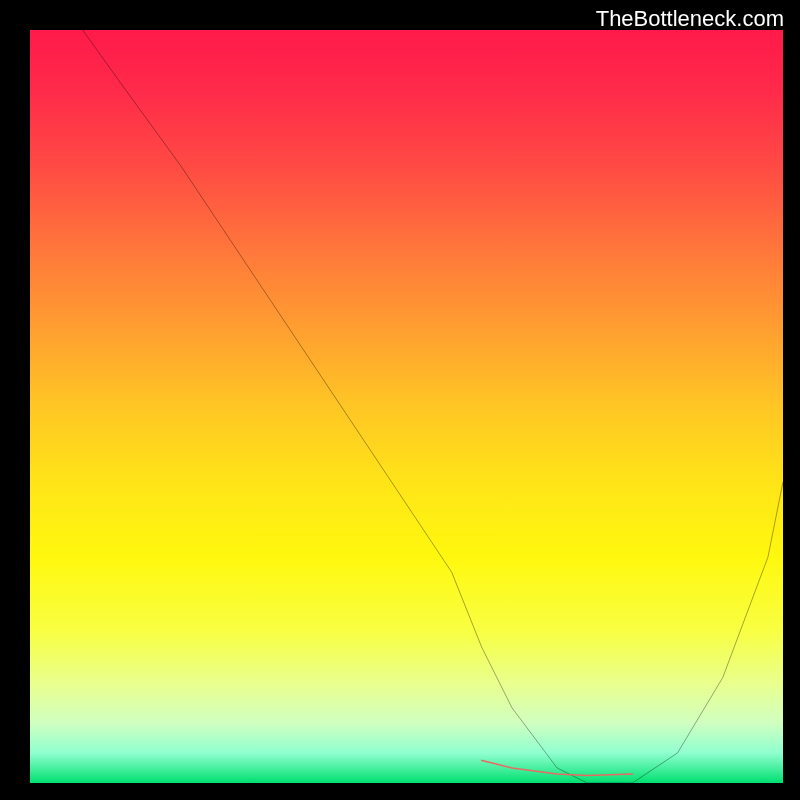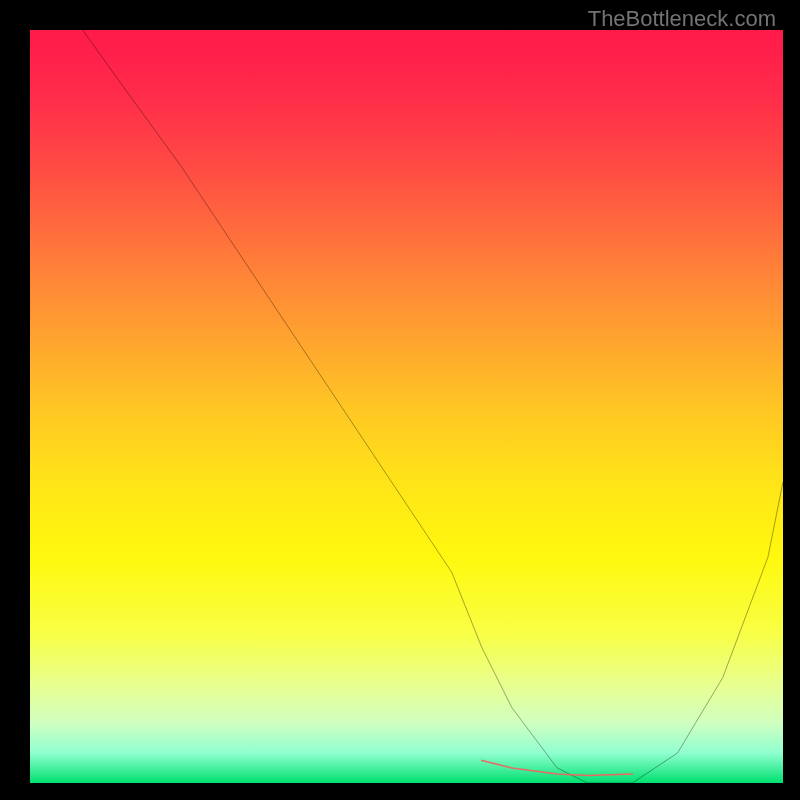--- a/index.html
+++ b/index.html
@@ -7,22 +7,22 @@
     padding: 0;
     width: 800px;
     height: 800px;
     background: #000;
     position: relative;
     font-family: Arial, sans-serif;
   }
   .watermark {
     position: absolute;
     top: 6px;
-    right: 24px;
-    color: #737373;
+    right: 16px;
+    color: #ffffff;
     font-size: 22px;
     font-weight: 500;
     z-index: 10;
   }
   .plot-area {
     position: absolute;
     left: 30px;
     top: 30px;
     width: 753px;
     height: 753px;

